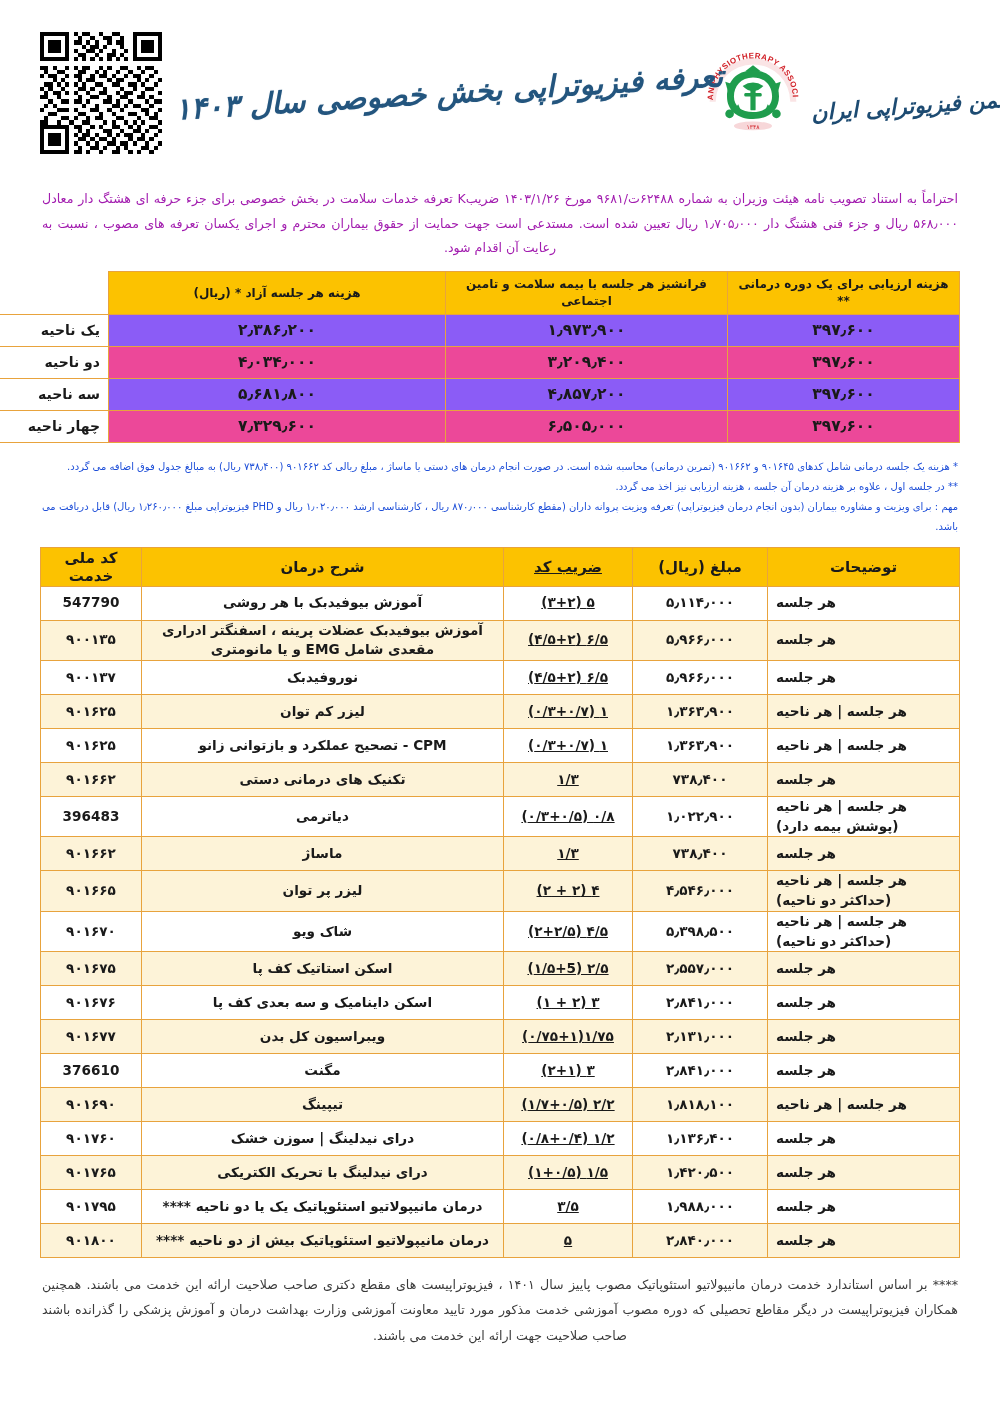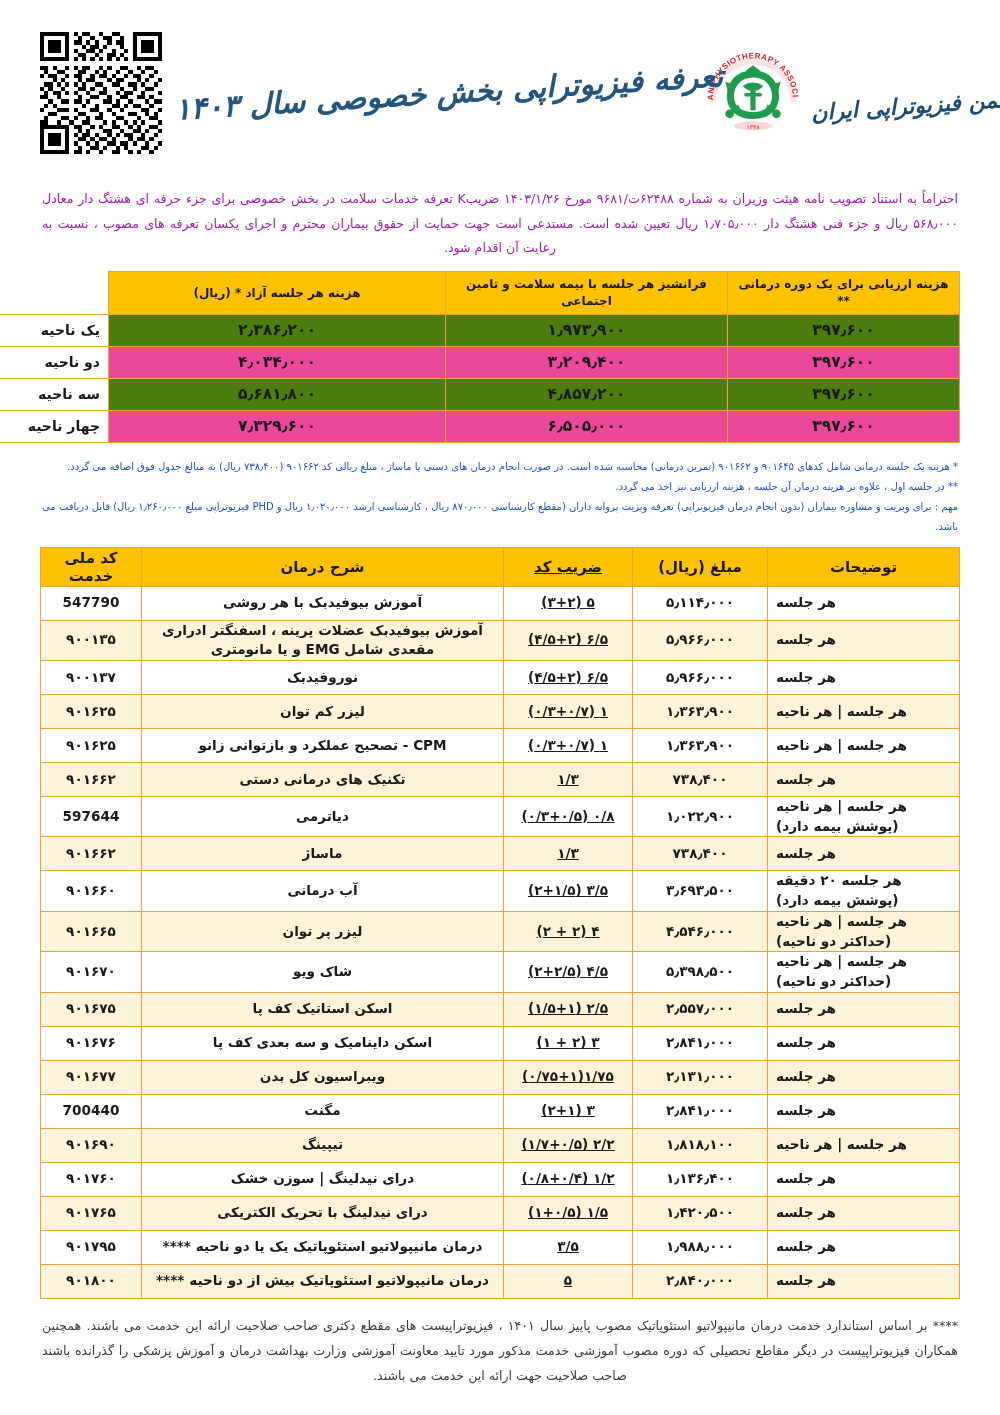--- a/index.html
+++ b/index.html
@@ -111,21 +111,21 @@
   .t1 thead th.blank{
     background:#ffffff;
     border-color:#ffffff;
     border-bottom-color:#e8a33d;
   }
   .t1 td{
     height:31px;
     font-size:15.5px;
     font-weight:700;
     text-align:center;
-    background:#4d7c0f;
+    background:#8b5cf6;
     color:#1a1a1a;
   }
   .t1 tr.alt td{background:#ec4899;}
   .t1 td.rowlabel{
     font-size:14px;
     font-weight:700;
     text-align:right;
     background:#ffffff;
   }
   .t1 tr.alt td.rowlabel{background:#ffffff;}
@@ -559,54 +559,47 @@
           <td class="c-amt">۷۳۸٫۴۰۰</td>
           <td class="c-coef">۱/۳</td>
           <td class="c-desc">تکنیک های درمانی دستی</td>
           <td class="c-code">۹۰۱۶۶۲</td>
         </tr>
         <tr>
           <td class="c-note">هر جلسه | هر ناحیه (پوشش بیمه دارد)</td>
           <td class="c-amt">۱٫۰۲۲٫۹۰۰</td>
           <td class="c-coef">۰/۸ (۰/۳+۰/۵)</td>
           <td class="c-desc">دیاترمی</td>
-          <td class="c-code">597644</td>
+          <td class="c-code">396483</td>
         </tr>
         <tr class="alt">
           <td class="c-note">هر جلسه</td>
           <td class="c-amt">۷۳۸٫۴۰۰</td>
           <td class="c-coef">۱/۳</td>
           <td class="c-desc">ماساژ</td>
           <td class="c-code">۹۰۱۶۶۲</td>
-        </tr>
-        <tr>
-          <td class="c-note">هر جلسه ۲۰ دقیقه (پوشش بیمه دارد)</td>
-          <td class="c-amt">۳٫۶۹۳٫۵۰۰</td>
-          <td class="c-coef">۳/۵ (۲+۱/۵)</td>
-          <td class="c-desc">آب درمانی</td>
-          <td class="c-code">۹۰۱۶۶۰</td>
         </tr>
         <tr class="alt">
           <td class="c-note">هر جلسه | هر ناحیه (حداکثر دو ناحیه)</td>
           <td class="c-amt">۴٫۵۴۶٫۰۰۰</td>
           <td class="c-coef">۴ (۲ + ۲)</td>
           <td class="c-desc">لیزر پر توان</td>
           <td class="c-code">۹۰۱۶۶۵</td>
         </tr>
         <tr>
           <td class="c-note">هر جلسه | هر ناحیه (حداکثر دو ناحیه)</td>
           <td class="c-amt">۵٫۳۹۸٫۵۰۰</td>
           <td class="c-coef">۴/۵ (۲+۲/۵)</td>
           <td class="c-desc">شاک ویو</td>
           <td class="c-code">۹۰۱۶۷۰</td>
         </tr>
         <tr class="alt">
           <td class="c-note">هر جلسه</td>
           <td class="c-amt">۲٫۵۵۷٫۰۰۰</td>
-          <td class="c-coef">۲/۵ (۱/۵+۱)</td>
+          <td class="c-coef">۲/۵ (۱/۵+5)</td>
           <td class="c-desc">اسکن استاتیک کف پا</td>
           <td class="c-code">۹۰۱۶۷۵</td>
         </tr>
         <tr>
           <td class="c-note">هر جلسه</td>
           <td class="c-amt">۲٫۸۴۱٫۰۰۰</td>
           <td class="c-coef">۳ (۲ + ۱)</td>
           <td class="c-desc">اسکن داینامیک و سه بعدی کف پا</td>
           <td class="c-code">۹۰۱۶۷۶</td>
         </tr>
@@ -615,21 +608,21 @@
           <td class="c-amt">۲٫۱۳۱٫۰۰۰</td>
           <td class="c-coef">۱/۷۵(۰/۷۵+۱)</td>
           <td class="c-desc">ویبراسیون کل بدن</td>
           <td class="c-code">۹۰۱۶۷۷</td>
         </tr>
         <tr>
           <td class="c-note">هر جلسه</td>
           <td class="c-amt">۲٫۸۴۱٫۰۰۰</td>
           <td class="c-coef">۳ (۲+۱)</td>
           <td class="c-desc">مگنت</td>
-          <td class="c-code">700440</td>
+          <td class="c-code">376610</td>
         </tr>
         <tr class="alt">
           <td class="c-note">هر جلسه | هر ناحیه</td>
           <td class="c-amt">۱٫۸۱۸٫۱۰۰</td>
           <td class="c-coef">۲/۲ (۱/۷+۰/۵)</td>
           <td class="c-desc">تیپینگ</td>
           <td class="c-code">۹۰۱۶۹۰</td>
         </tr>
         <tr>
           <td class="c-note">هر جلسه</td>

